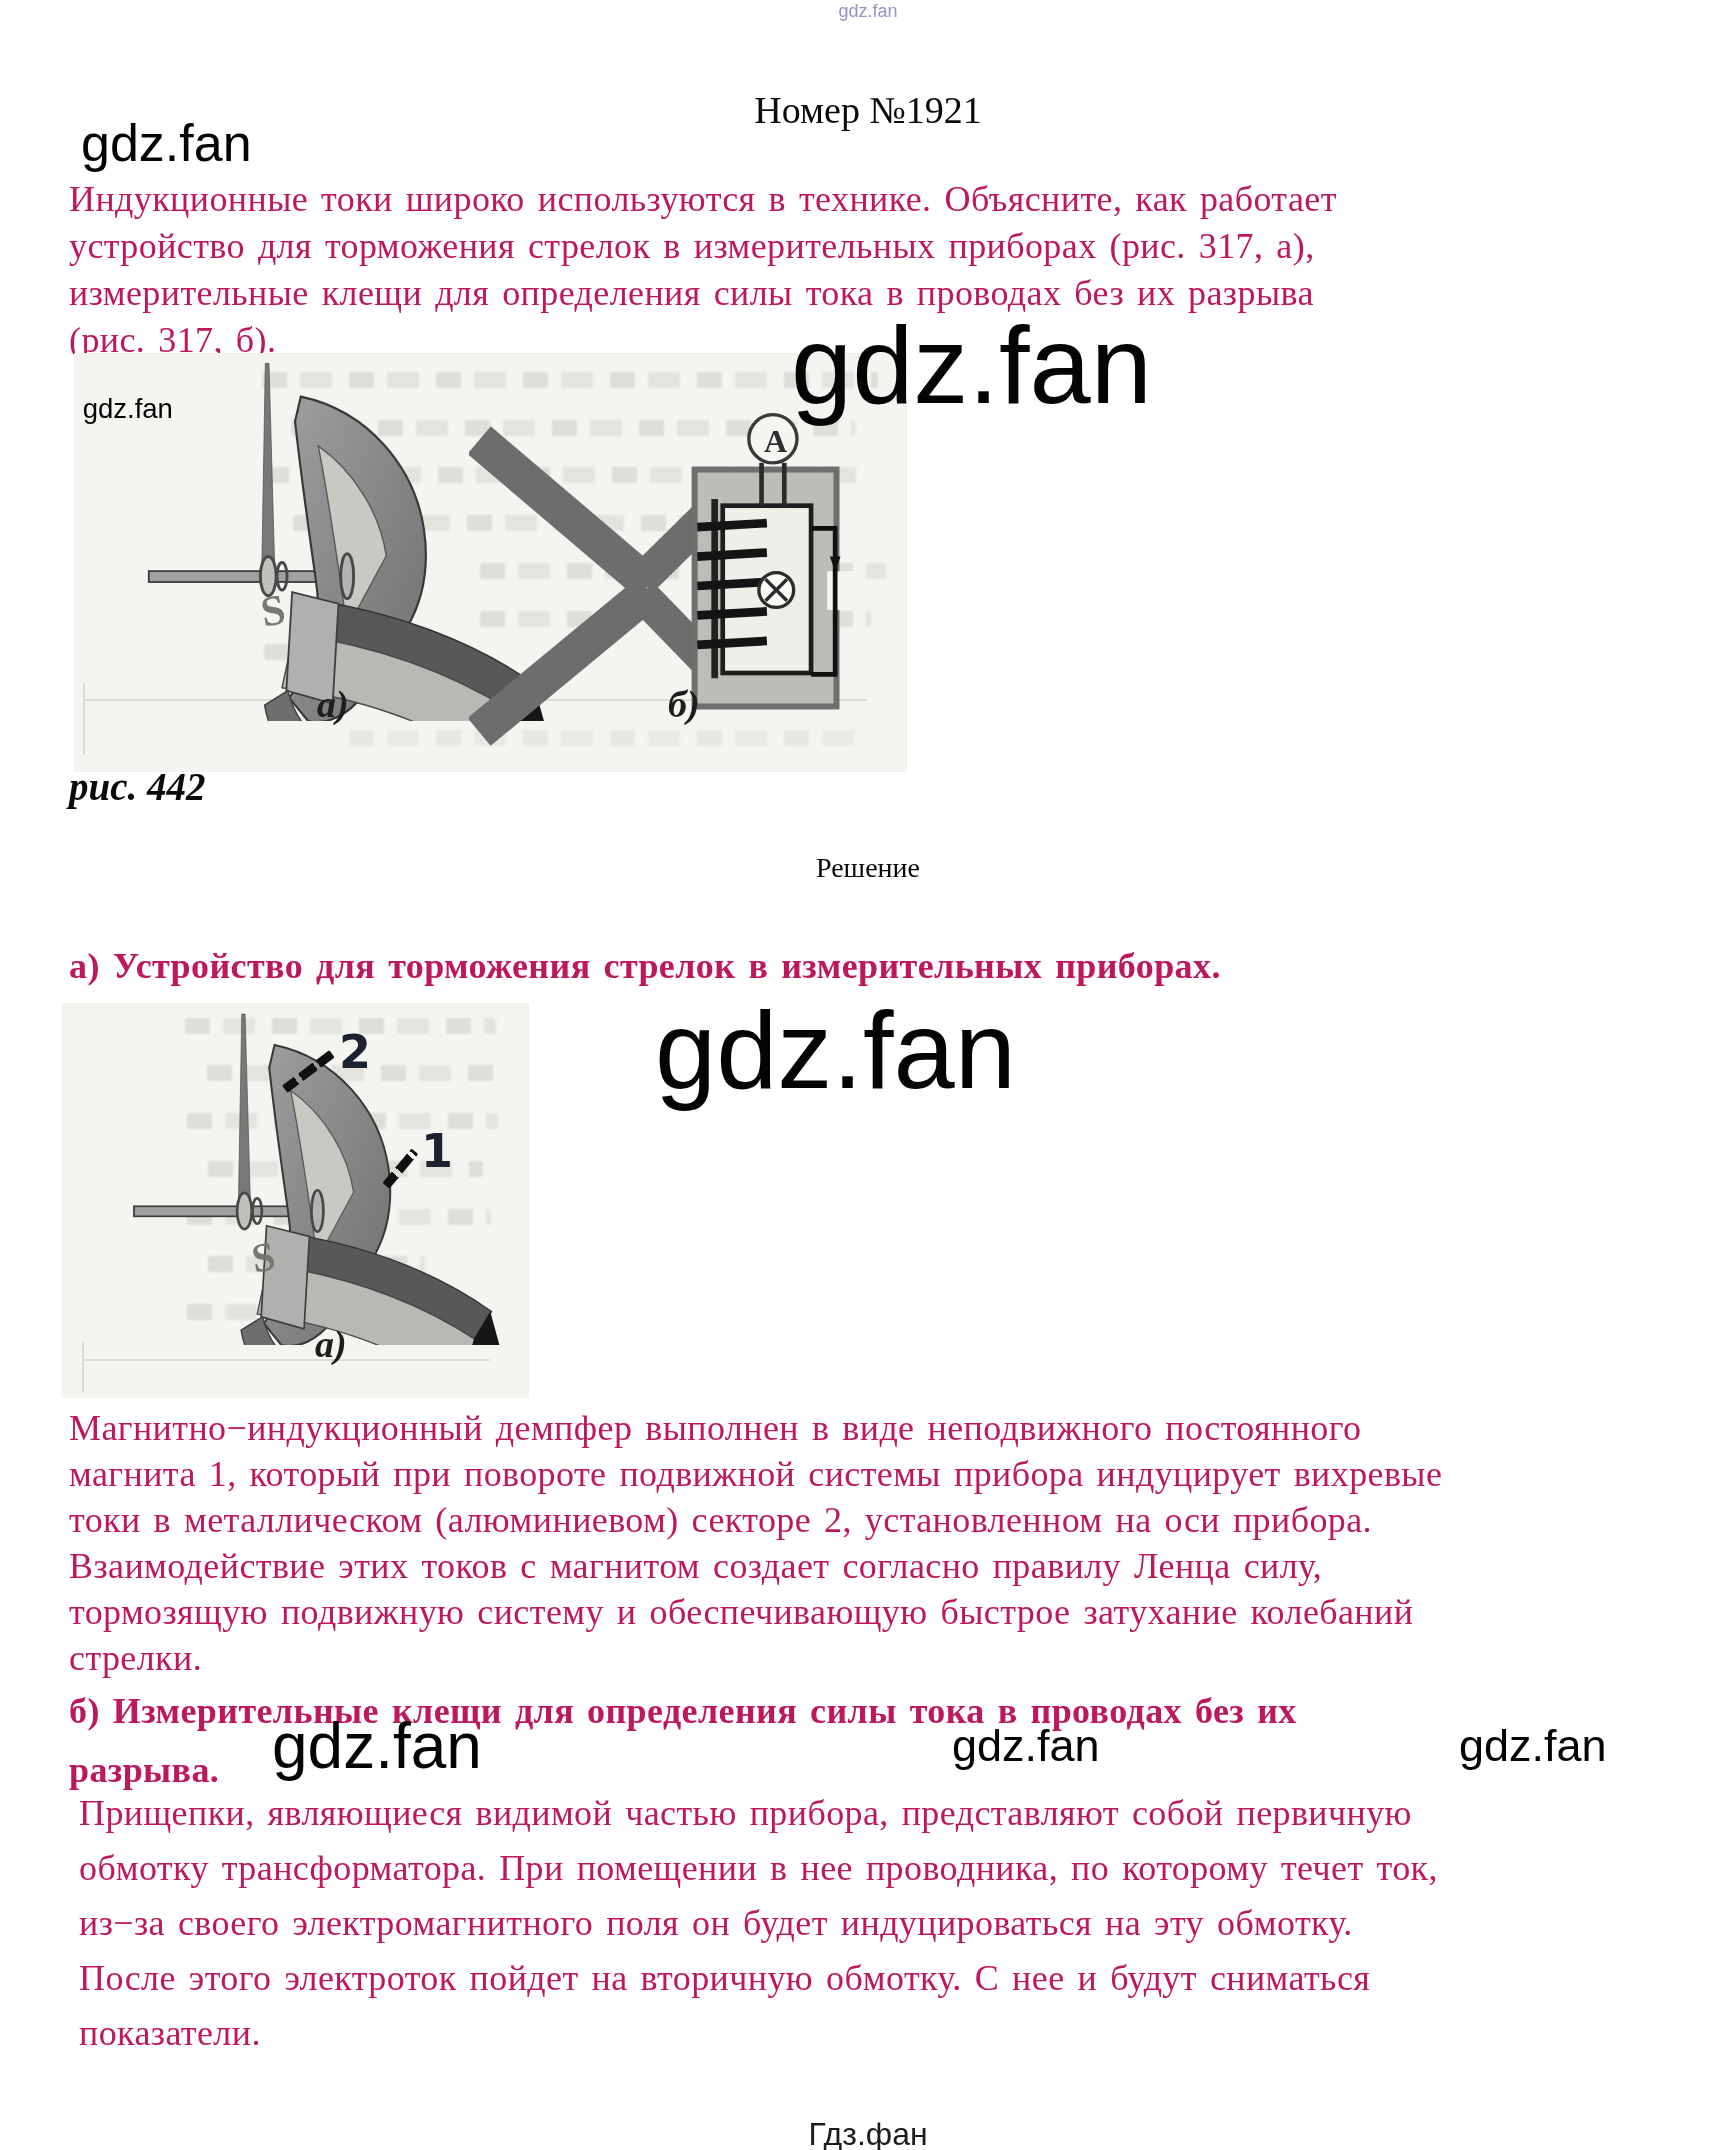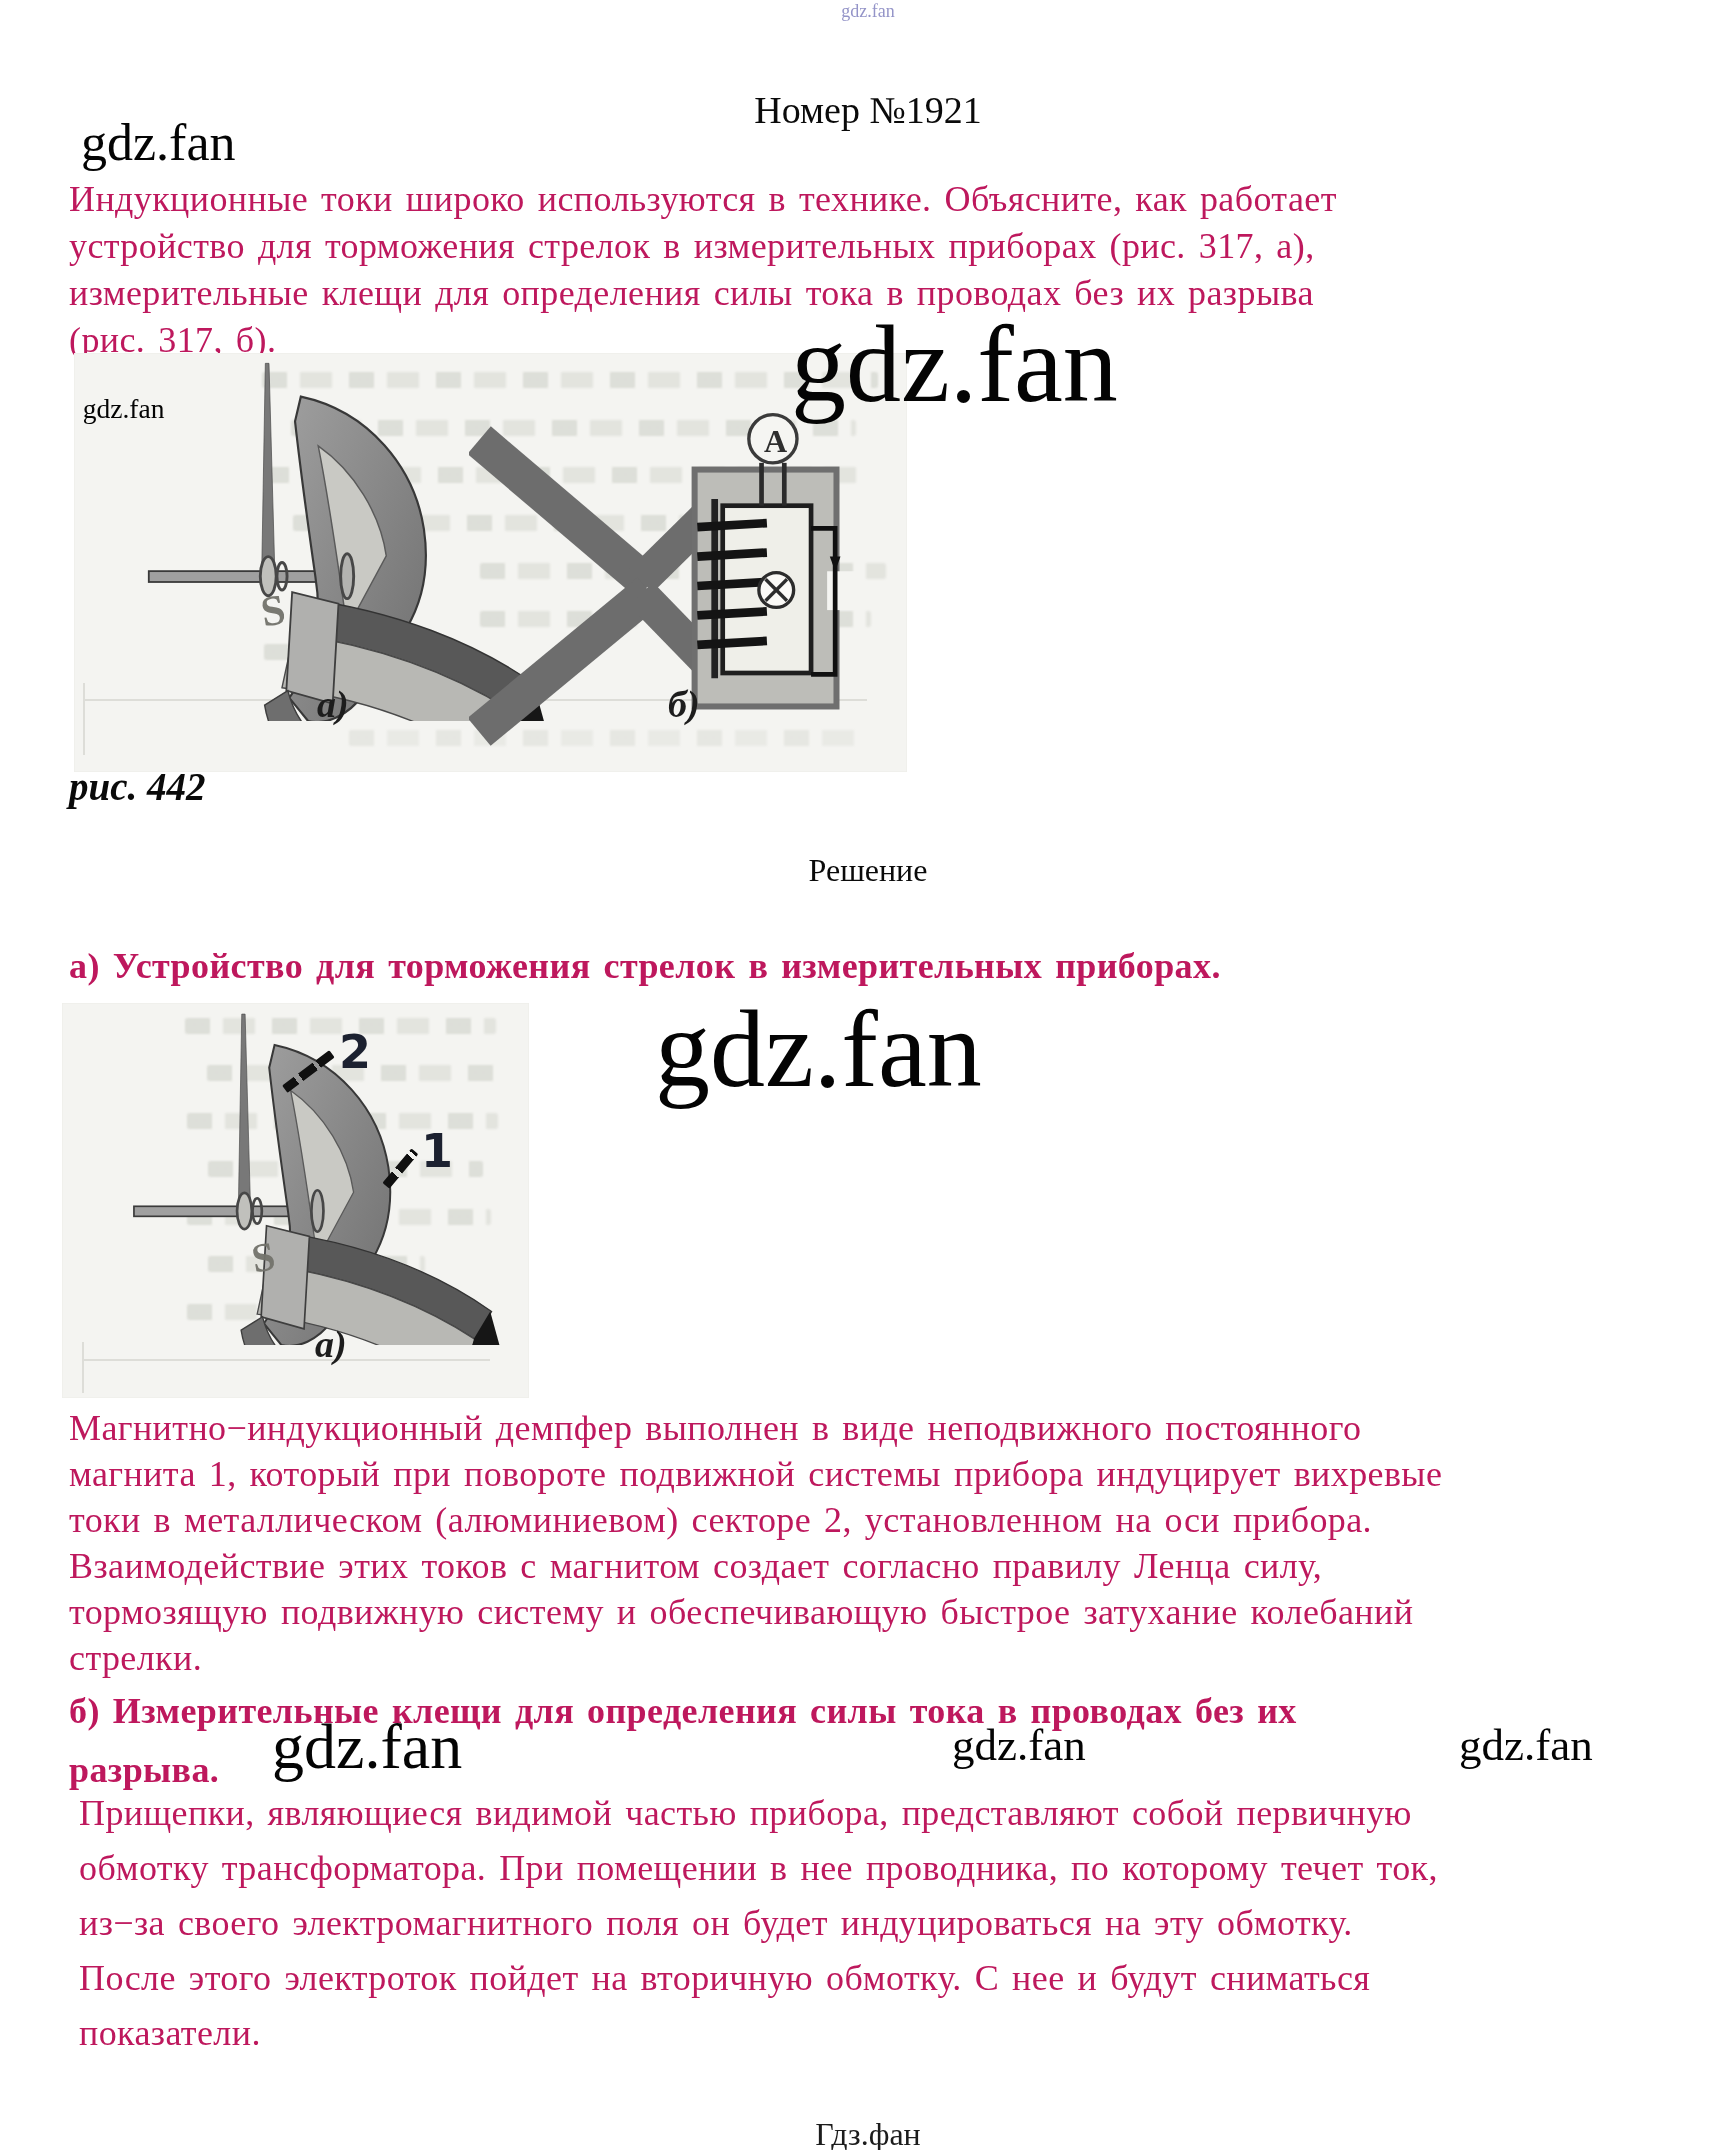--- a/index.html
+++ b/index.html
@@ -1,20 +1,20 @@
 <!DOCTYPE html>
 <html style="font-size:11.6px"><head>
 <meta charset="utf-8">
 <style>
   html,body{margin:0;padding:0;background:#ffffff;}
   #page{position:relative;width:1736px;height:2151px;background:#ffffff;overflow:hidden;
         font-family:"Liberation Serif",serif;color:#0a0a0a;}
   .abs{position:absolute;}
   .serif{font-family:"Liberation Serif",serif;}
-  .sans{font-family:Liberation Serif, serif;}
+  .sans{font-family:Liberation Sans, sans-serif;}
   .center{left:0;right:0;text-align:center;}
   .lines{white-space:pre-line;}
   .para{font-size:36px;letter-spacing:0.4px;word-spacing:3.6px;color:#be185d;}
   .bold{font-weight:bold;}
   .wm{color:#040404;line-height:1.05;white-space:nowrap;}
   .figbox{background:#f4f4f1;box-shadow:0 0 0 0.7px #eeeeea inset;}
   .ghost{position:absolute;height:16px;border-radius:2.2px;opacity:.8;filter:blur(1.2px);
          background:repeating-linear-gradient(90deg,rgba(150,155,140,.30) 0 24.6px,rgba(0,0,0,0) 24.6px 38px,
          rgba(150,155,140,.22) 38px 70px,rgba(0,0,0,0) 70px 87px);}
   .ghostline{position:absolute;background:#d6d6cf;opacity:.75;}
@@ -109,21 +109,21 @@
     <div class="abs serif figlabel" style="left:243px;top:329px;">а)</div>
     <div class="abs serif figlabel" style="left:594px;top:329px;">б)</div>
 
     <div class="abs sans wm" style="left:8.7px;top:42px;font-size:27.5px;">gdz.fan</div>
   </div>
 
   <div class="abs sans wm" style="left:791px;top:307px;font-size:110px;">gdz.fan</div>
 
   <div class="abs serif bold" style="left:69px;top:764px;font-size:39px;font-style:italic;">рис. 442</div>
 
-  <div class="abs serif center" style="top:852px;font-size:32px;">Решение</div>
+  <div class="abs serif center" style="top:852px;font-size:28px;">Решение</div>
 
   <div class="abs serif bold para" style="left:69px;top:945px;width:1622px;">а) Устройство для торможения стрелок в измерительных приборах.</div>
 
   <div class="abs figbox" style="left:62px;top:1003px;width:467px;height:395px;">
 
     <div class="ghost" style="left:123px;top:14.5px;width:311px;"></div>
     <div class="ghost" style="left:145px;top:62px;width:290px;"></div>
     <div class="ghost" style="left:125px;top:110px;width:311px;"></div>
     <div class="ghost" style="left:146px;top:158px;width:275px;"></div>
     <div class="ghost" style="left:125px;top:206px;width:304px;"></div>

